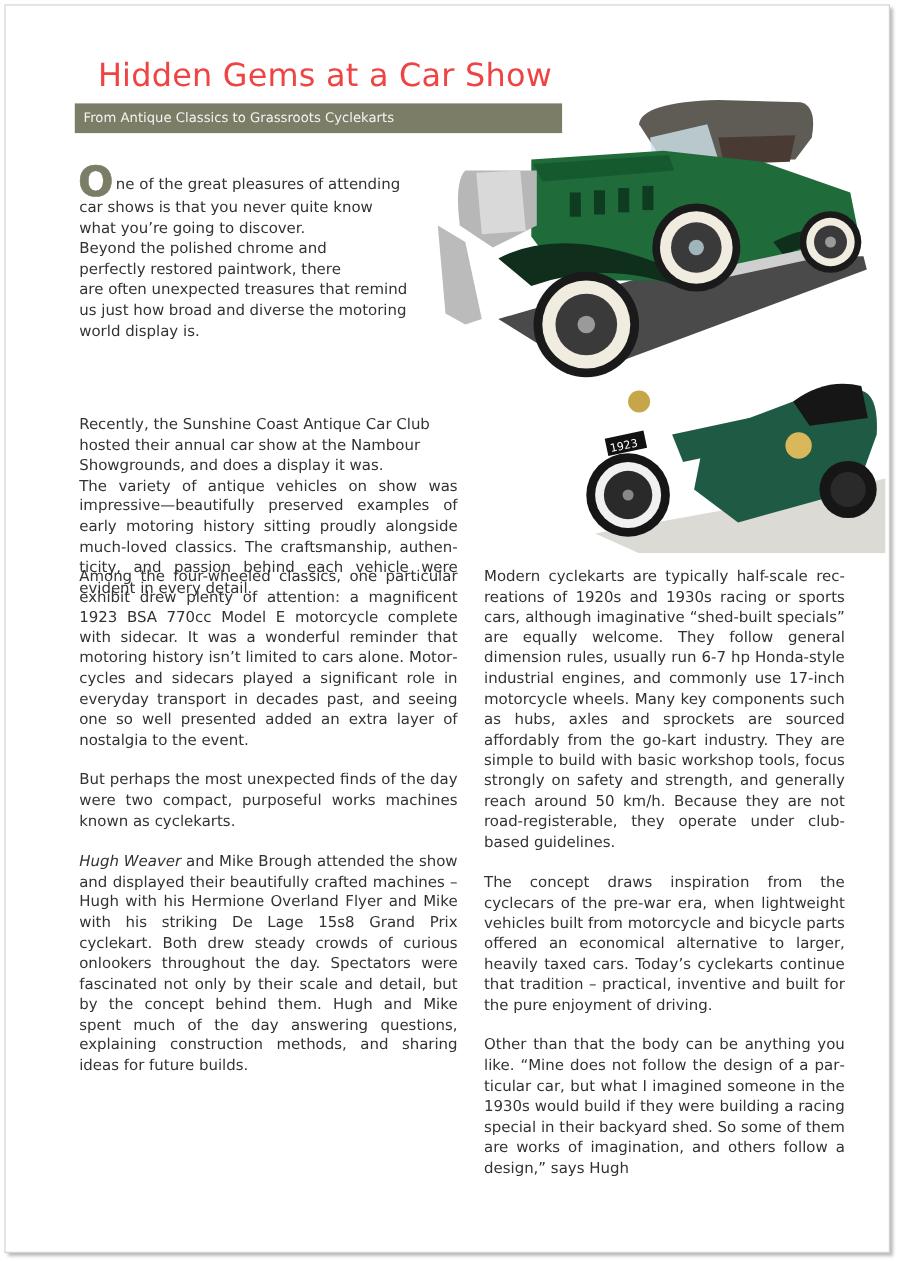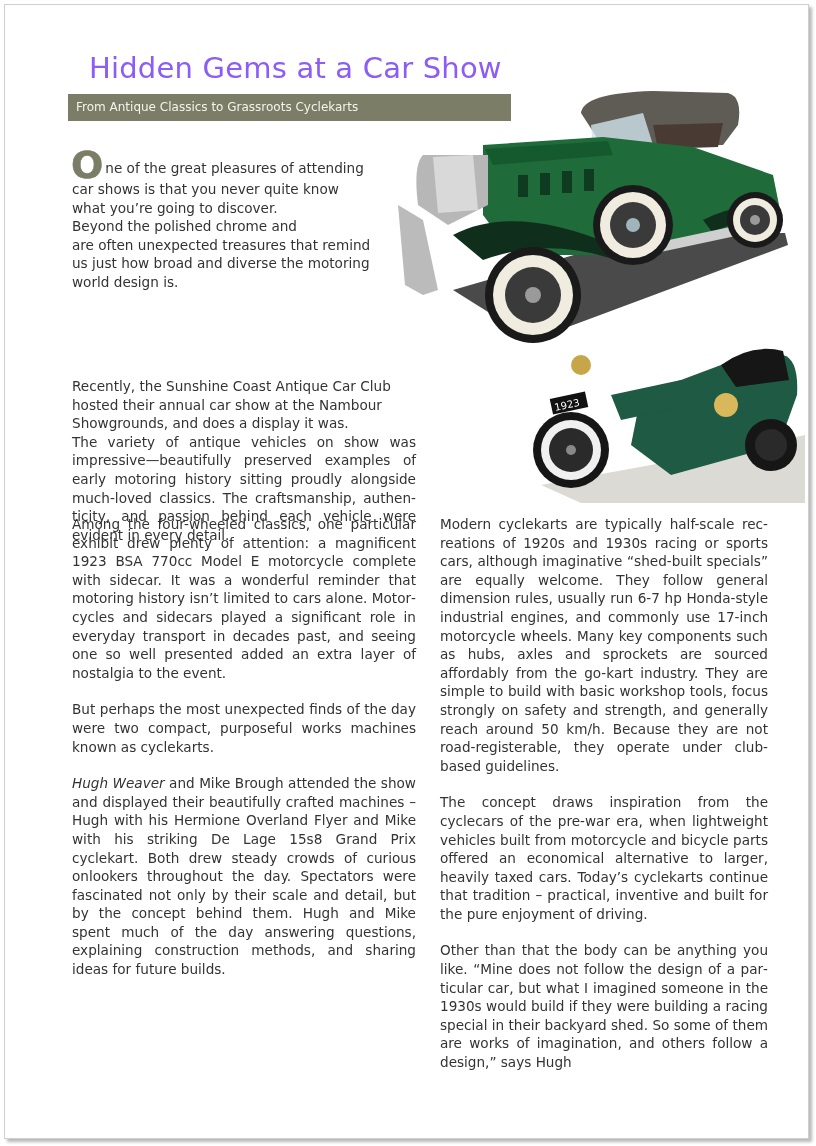--- a/index.html
+++ b/index.html
@@ -5,21 +5,21 @@
     html, body { margin: 0; padding: 0; background: #ffffff; }
     body { width: 816px; height: 1146px; position: relative; overflow: hidden;
            font-family: "Liberation Sans", sans-serif; color: #2b2b2b; }
 
     .page { position: absolute; left: 4px; top: 4px; width: 803px; height: 1133px;
             background: #ffffff; border: 1px solid #cfcfcf;
             box-shadow: 3px 3px 3px rgba(0,0,0,0.28); }
 
     .title { position: absolute; left: 84px; top: 46px; margin: 0;
              font-family: "DejaVu Sans", sans-serif; font-weight: normal;
-             font-size: 29px; letter-spacing: 0.2px; color: #8b5cf6; white-space: nowrap; }
+             font-size: 29px; letter-spacing: 0.2px; color: #ef4444; white-space: nowrap; }
 
     .banner { position: absolute; left: 63px; top: 89px; height: 27px; width: 435px;
               background: #7b7d67; color: #f4f4ee; font-family: "DejaVu Sans", sans-serif;
               font-size: 12px; line-height: 27px; padding: 0 0 0 8px; white-space: nowrap; }
 
     .body-text { font-family: "DejaVu Sans", sans-serif; font-size: 13.6px; line-height: 18.6px;
                  color: #333333; margin: 0; }
     .justify { text-align: justify; }
 
     .intro { position: absolute; left: 67px; top: 145px; width: 320px; }
@@ -91,23 +91,24 @@
     <circle cx="250" cy="120" r="26" fill="#161616"></circle>
     <circle cx="250" cy="120" r="16" fill="#2a2a2a"></circle>
   </svg>
 
   <div class="intro body-text">
     <span class="dropcap">O</span>
     <span class="intro-line" style="padding-top:9px;">ne of the great pleasures of attending</span>
     <span class="intro-line" style="clear:left;"> car shows is that you never quite know</span>
     <span class="intro-line">what you’re going to discover.</span>
     <span class="intro-line">Beyond the polished chrome and</span>
+    <span class="intro-line">perfectly restored paintwork, there</span>
     <span class="intro-line">are often unexpected treasures that remind</span>
     <span class="intro-line">us just how broad and diverse the motoring</span>
-    <span class="intro-line">world design is.</span>
+    <span class="intro-line">world display is.</span>
   </div>
 
   <div class="para2 body-text">
     <span class="nowrap-line" style="display:block">Recently, the Sunshine Coast Antique Car Club</span>
     <span class="nowrap-line" style="display:block">hosted their annual car show at the Nambour</span>
     <span class="nowrap-line" style="display:block">Showgrounds, and does a display it was.</span>
     <p class="body-text justify">The variety of antique vehicles on show was impressive—beautifully preserved examples of early motoring history sitting proudly alongside much-loved classics. The craftsmanship, authen­ticity, and passion behind each vehicle were evident in every detail.</p>
   </div>
 
   <div class="col-left">

